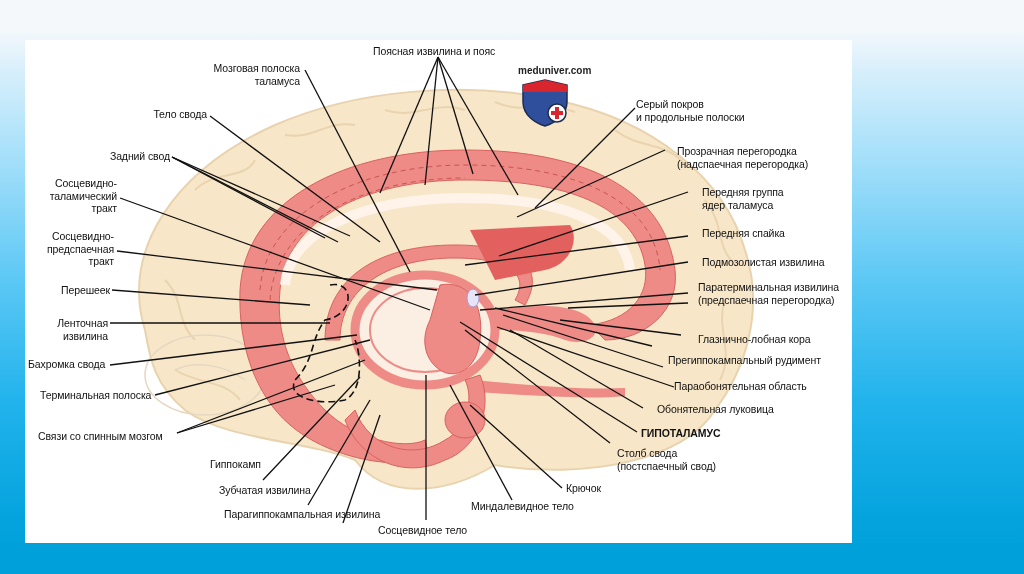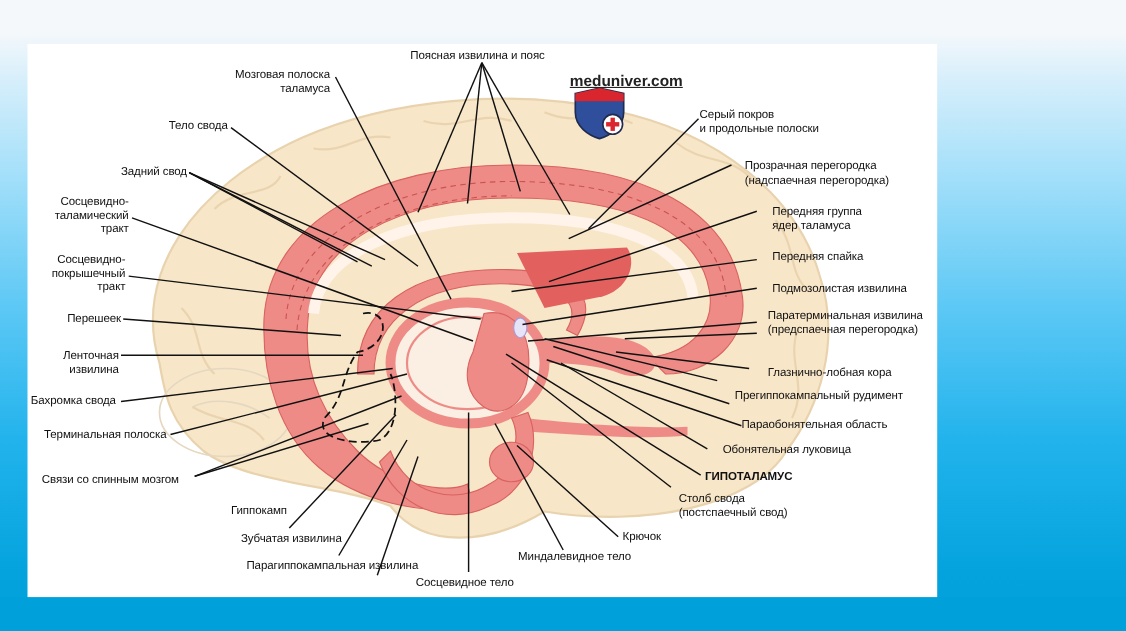--- a/index.html
+++ b/index.html
@@ -5,21 +5,21 @@
   html,body{margin:0;padding:0;}
   body{width:1024px;height:574px;overflow:hidden;position:relative;
     background:linear-gradient(to bottom,#f4f8fb 0px,#f4f8fb 30px,#d8effb 70px,#a9e1fa 150px,#5cc8f5 280px,#22b3ec 400px,#04a3de 520px,#00a0da 574px);
     font-family:"Liberation Sans",sans-serif;}
   .panel{position:absolute;left:25px;top:40px;width:827px;height:503px;background:#ffffff;overflow:hidden;}
   .bottom-band{position:absolute;left:0;top:543px;width:1024px;height:31px;background:#00a0da;}
   svg.art{position:absolute;left:0;top:0;}
   .lbl{position:absolute;font-size:10.5px;line-height:12.5px;color:#111;white-space:nowrap;letter-spacing:-0.1px;}
   .r{text-align:right;}
   .bold{font-weight:bold;}
-  .logo-text{position:absolute;font-size:14px;font-weight:bold;color:#222;text-decoration:underline;}
+  .logo-text{position:absolute;font-size:10px;font-weight:bold;color:#222;}
 </style>
 </head>
 <body>
 
 <div class="panel">
   <svg class="art" width="827" height="503" viewBox="0 0 827 503">
 
     <path d="M120,290 C95,210 150,130 250,85 C330,50 440,40 530,60 C630,80 700,140 720,210 C740,270 720,330 690,370 C660,420 560,440 470,425 C420,455 360,460 330,420 C280,400 200,400 160,370 C130,345 125,320 120,290 Z" fill="#f7e6c8" stroke="#e8d3ae" stroke-width="2"></path>
 
     <g fill="none" stroke="#ead4b0" stroke-width="2">
@@ -128,21 +128,21 @@
 
   <div class="lbl r" style="left:110px;top:68px;width:72px;">Тело свода</div>
   <div class="lbl r" style="left:60px;top:110px;width:85px;">Задний свод</div>
   <div class="lbl r" style="left:10px;top:137px;width:82px;">
     <div>Сосцевидно-</div>
     <div>таламический</div>
     <div>тракт</div>
   </div>
   <div class="lbl r" style="left:5px;top:190px;width:84px;">
     <div>Сосцевидно-</div>
-    <div>покрышечный</div>
+    <div>предспаечная</div>
     <div>тракт</div>
   </div>
   <div class="lbl r" style="left:10px;top:244px;width:75px;">Перешеек</div>
   <div class="lbl r" style="left:10px;top:277px;width:73px;">
     <div>Ленточная</div>
     <div>извилина</div>
   </div>
   <div class="lbl" style="left:3px;top:318px;">Бахромка свода</div>
   <div class="lbl" style="left:15px;top:349px;">Терминальная полоска</div>
   <div class="lbl" style="left:13px;top:390px;">Связи со спинным мозгом</div>

